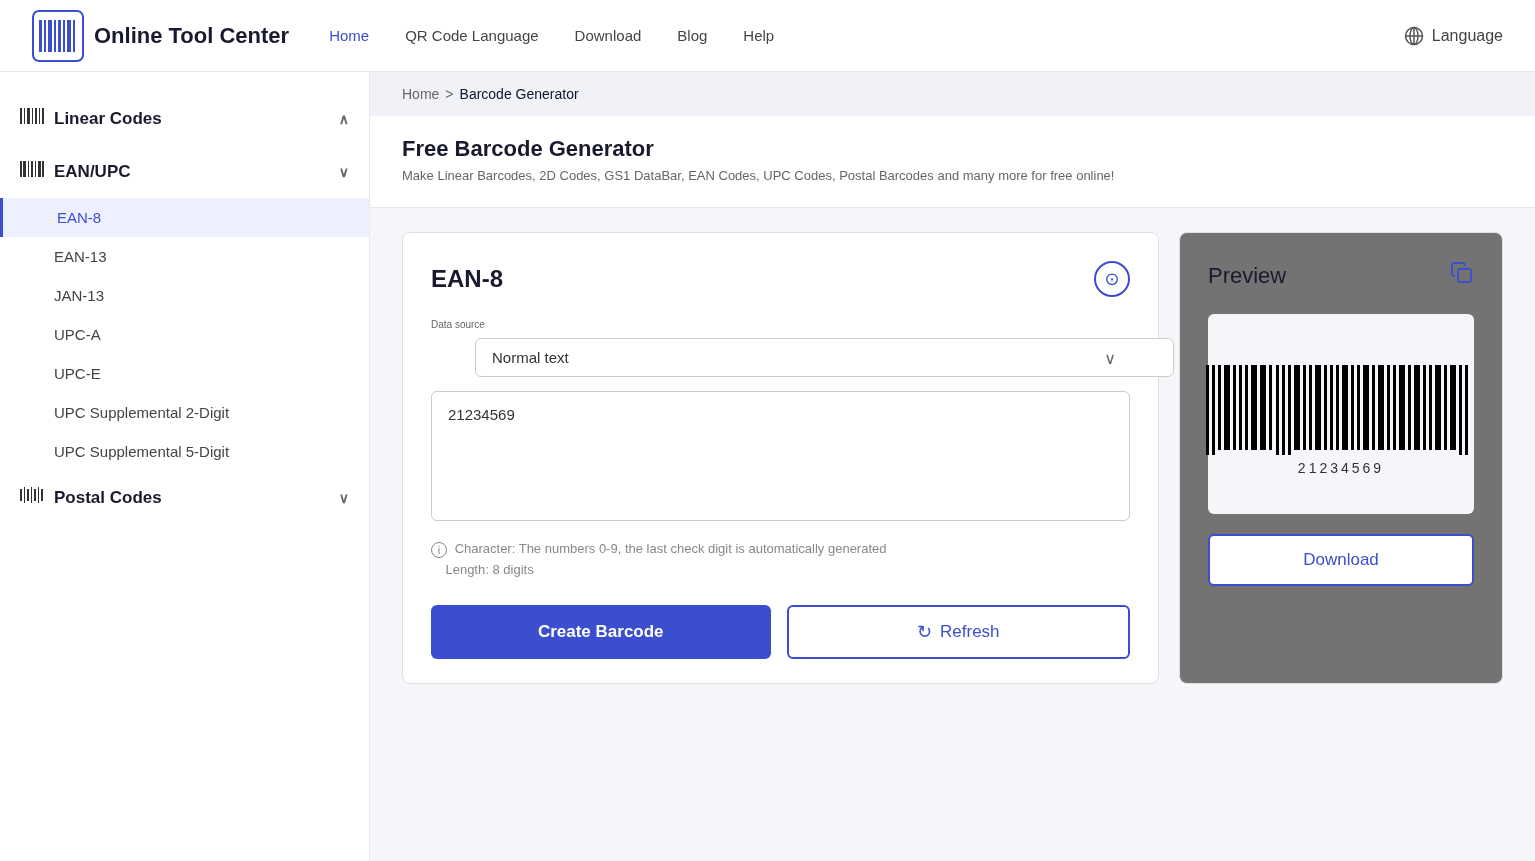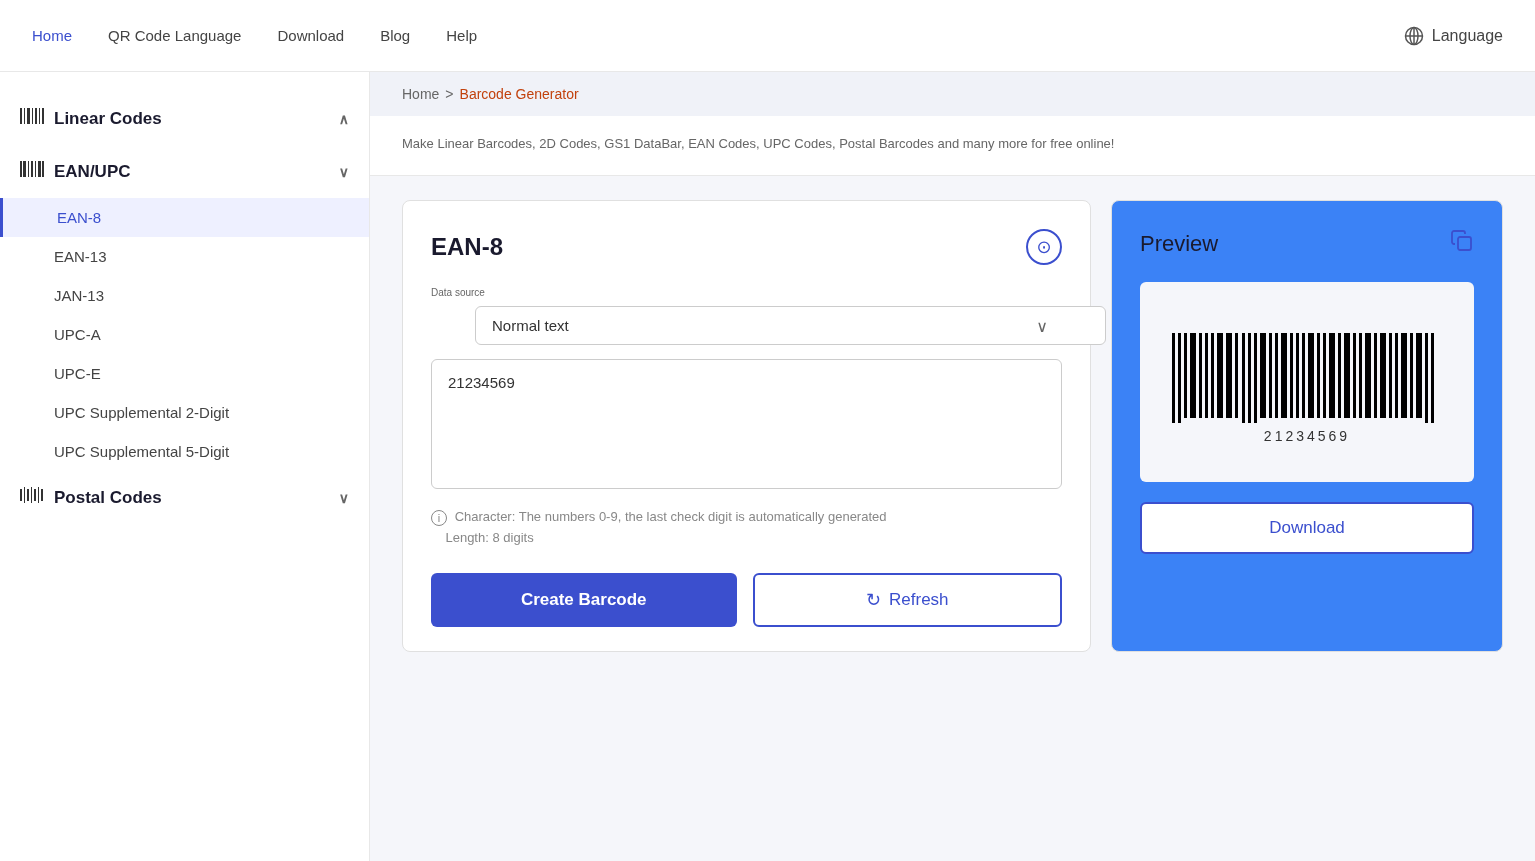--- a/index.html
+++ b/index.html
@@ -104,21 +104,21 @@
     
     .breadcrumb {
       background: #f0f2f8;
       padding: 14px 32px;
       font-size: 14px;
       color: #666;
       display: flex;
       align-items: center;
       gap: 6px;
     }
-    .breadcrumb .current { color: #c2410c; }
+    .breadcrumb .current { color: #0f172a; }
 
     
     .page-header {
       background: #fff;
       padding: 20px 32px 24px;
       border-bottom: 1px solid #e8e8e8;
     }
     .page-title {
       font-size: 22px;
       font-weight: bold;
@@ -256,25 +256,25 @@
       cursor: pointer;
       flex: 1;
       display: flex;
       align-items: center;
       justify-content: center;
       gap: 8px;
     }
 
     
     .preview-panel {
-      background: #3b82f6;
+      background: #737373;
       border: 1px solid #e0e0e0;
       border-radius: 8px;
       padding: 28px;
-      width: 392px;
+      width: 324px;
       flex-shrink: 0;
       margin-left: 20px;
     }
     .preview-header {
       display: flex;
       align-items: center;
       justify-content: space-between;
       margin-bottom: 24px;
     }
     .preview-title {
@@ -312,20 +312,34 @@
     
     .barcode-svg {
       width: 290px;
       height: 110px;
     }
   </style>
 </head>
 <body>
 
 <header class="header">
+  <div class="logo-area">
+    <svg class="logo-icon" viewBox="0 0 52 52" fill="none" xmlns="http://www.w3.org/2000/svg">
+      <rect x="1" y="1" width="50" height="50" rx="6" stroke="#3b4fce" stroke-width="2" fill="none"></rect>
+      <rect x="7" y="10" width="3" height="32" fill="#3b4fce"></rect>
+      <rect x="12" y="10" width="2" height="32" fill="#3b4fce"></rect>
+      <rect x="16" y="10" width="4" height="32" fill="#3b4fce"></rect>
+      <rect x="22" y="10" width="2" height="32" fill="#3b4fce"></rect>
+      <rect x="26" y="10" width="3" height="32" fill="#3b4fce"></rect>
+      <rect x="31" y="10" width="2" height="32" fill="#3b4fce"></rect>
+      <rect x="35" y="10" width="4" height="32" fill="#3b4fce"></rect>
+      <rect x="41" y="10" width="2" height="32" fill="#3b4fce"></rect>
+    </svg>
+    <span class="logo-text">Online Tool Center</span>
+  </div>
   <nav class="nav">
     <a class="nav-item active">Home</a>
     <a class="nav-item">QR Code Language</a>
     <a class="nav-item">Download</a>
     <a class="nav-item">Blog</a>
     <a class="nav-item">Help</a>
   </nav>
   <div class="nav-right">
     <svg width="20" height="20" viewBox="0 0 20 20" fill="none">
       <circle cx="10" cy="10" r="8.5" stroke="#555" stroke-width="1.5"></circle>
@@ -408,20 +422,21 @@
 
   <div class="content-area">
 
     <div class="breadcrumb">
       <span>Home</span>
       <span>&gt;</span>
       <span class="current">Barcode Generator</span>
     </div>
 
     <div class="page-header">
+      <div class="page-title">Free Barcode Generator</div>
       <div class="page-subtitle">Make Linear Barcodes, 2D Codes, GS1 DataBar, EAN Codes, UPC Codes, Postal Barcodes and many more for free online!</div>
     </div>
 
     <div class="main-content">
 
       <div class="generator-panel">
         <div class="generator-header">
           <h2 class="generator-title">EAN-8</h2>
           <div class="info-icon-circle">
             <span>⊙</span>

